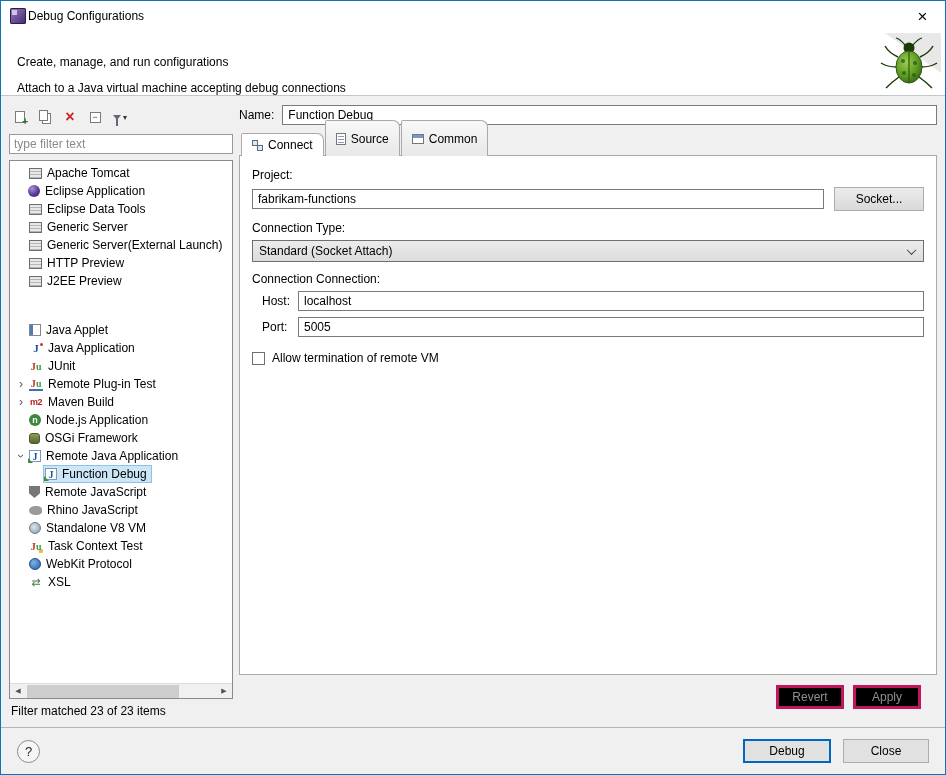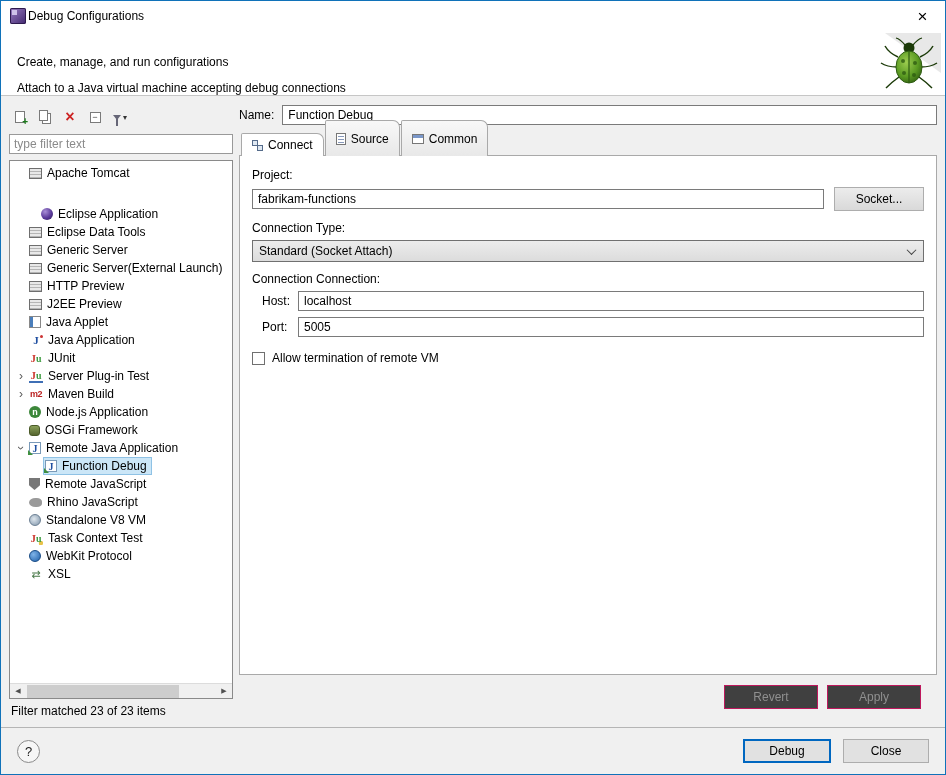--- a/index.html
+++ b/index.html
@@ -111,21 +111,21 @@
   .browse-btn { width:90px; background:linear-gradient(#ececec,#d9d9d9); flex:none; }
   .combo { height:22px; border:1px solid #707070; background:linear-gradient(#ececec,#dcdcdc); display:flex; align-items:center; justify-content:space-between; padding:0 8px 0 6px; font-size:12px; margin-bottom:10px; }
   .combo-chevron { width:7px; height:7px; border-right:1px solid #444; border-bottom:1px solid #444; transform:rotate(45deg) translate(-1px,-1px); }
   .hp-row { display:flex; align-items:center; margin:0 0 6px 10px; }
   .hp-row label { width:36px; font-size:12px; flex:none; }
   .hp-row .txt { flex:1; }
   .check-row { display:flex; align-items:center; gap:7px; margin-top:14px; }
   .checkbox { width:13px; height:13px; background:#fff; border:1px solid #707070; flex:none; }
 
   .ra-row { height:44px; display:flex; justify-content:flex-end; align-items:center; gap:9px; padding-right:16px; flex:none; }
-  .btn-disabled { width:94px; background:#404040; border:1px solid #be185d; color:#8f8f8f; }
+  .btn-disabled { width:68px; background:#000000; border:3px solid #be185d; color:#8f8f8f; }
 
   
   .footer { height:47px; border-top:1px solid #b5b5b5; background:#f0f0f0; display:flex; align-items:center; justify-content:space-between; padding:0 16px; flex:none; }
   .help-btn { width:23px; height:23px; border-radius:50%; border:1px solid #8a8a8a; color:#222; display:flex; align-items:center; justify-content:center; font-size:13px; background:#f6f6f6; }
   .f-buttons { display:flex; gap:12px; }
   .debug-btn { width:88px; border:1px solid #0067c0; box-shadow:inset 0 0 0 1px #0067c0; }
   .close-btn { width:86px; }
 </style>
 </head>
 <body>
@@ -192,21 +192,21 @@
       <input class="filter-input" type="text" placeholder="type filter text" style="">
       <div class="tree-panel">
         <div class="tree" id="tree">
             <div class="tree-row" style="padding-left: 4px;">
               <span class="twist none"></span>
               <span class="row-wrap">
                 <span class="ticon server-icon"></span>
                 <span class="tlabel">Apache Tomcat</span>
               </span>
             </div>
-            <div class="tree-row" style="padding-left: 16px; margin-top: 23px;">
+            <div class="tree-row" style="padding-left: 3px;">
               <span class="twist none"></span>
               <span class="row-wrap">
                 <span class="ticon eclipse-icon"></span>
                 <span class="tlabel">Eclipse Application</span>
               </span>
             </div>
             <div class="tree-row" style="padding-left: 4px;">
               <span class="twist none"></span>
               <span class="row-wrap">
                 <span class="ticon data-tools-icon"></span>
@@ -234,21 +234,21 @@
                 <span class="tlabel">HTTP Preview</span>
               </span>
             </div>
             <div class="tree-row" style="padding-left: 4px;">
               <span class="twist none"></span>
               <span class="row-wrap">
                 <span class="ticon server-icon"></span>
                 <span class="tlabel">J2EE Preview</span>
               </span>
             </div>
-            <div class="tree-row" style="padding-left: 4px;">
+            <div class="tree-row" style="padding-left: 4px; margin-top: 31px;">
               <span class="twist none"></span>
               <span class="row-wrap">
                 <span class="ticon applet-icon"></span>
                 <span class="tlabel">Java Applet</span>
               </span>
             </div>
             <div class="tree-row" style="padding-left: 4px;">
               <span class="twist none"></span>
               <span class="row-wrap">
                 <span class="ticon java-icon"></span>
@@ -259,21 +259,21 @@
               <span class="twist none"></span>
               <span class="row-wrap">
                 <span class="ticon junit-icon"></span>
                 <span class="tlabel">JUnit</span>
               </span>
             </div>
             <div class="tree-row" style="padding-left: 4px;">
               <span class="twist collapsed"></span>
               <span class="row-wrap">
                 <span class="ticon junit-plugin-icon"></span>
-                <span class="tlabel">Server Plug-in Test</span>
+                <span class="tlabel">Remote Plug-in Test</span>
               </span>
             </div>
             <div class="tree-row" style="padding-left: 4px;">
               <span class="twist collapsed"></span>
               <span class="row-wrap">
                 <span class="ticon maven-icon"></span>
                 <span class="tlabel">Maven Build</span>
               </span>
             </div>
             <div class="tree-row" style="padding-left: 4px;">

